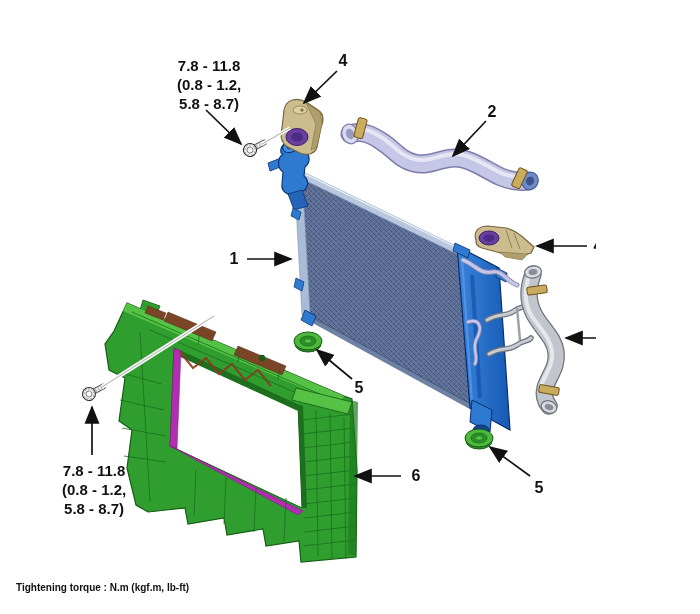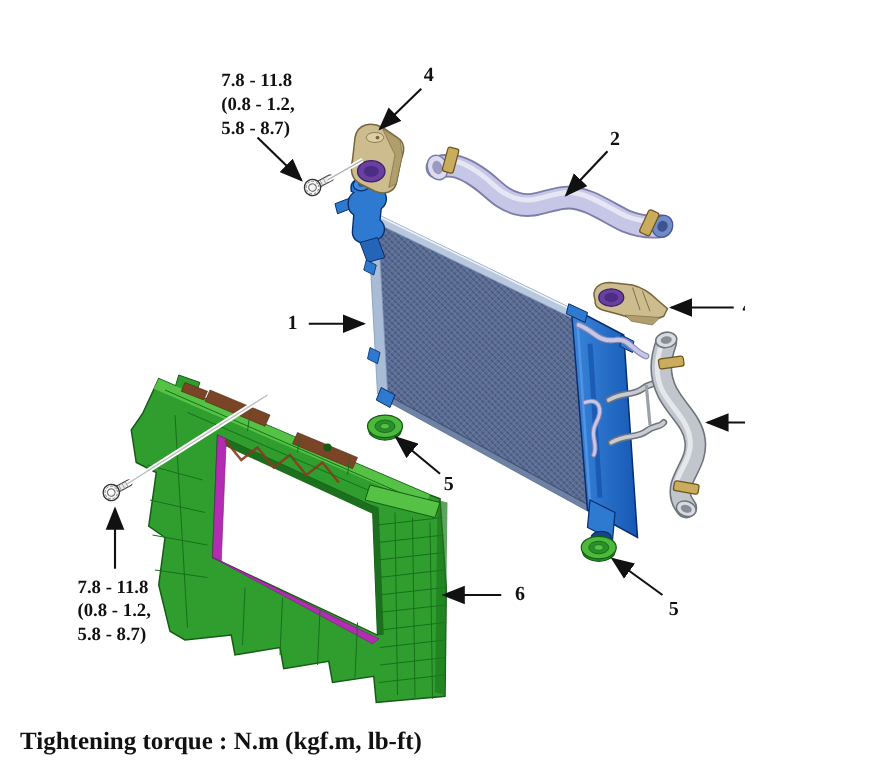--- a/index.html
+++ b/index.html
@@ -1,22 +1,22 @@
 <!DOCTYPE html>
 <html><head>
 <meta charset="utf-8">
 <style>
   html,body{margin:0;padding:0;background:#fff;}
   .stage{position:relative;width:596px;height:614px;background:#ffffff;overflow:hidden;
-         font-family:Liberation Serif, serif;color:#111;}
+         font-family:Liberation Sans, sans-serif;color:#111;text-align:center;}
   .stage svg{position:absolute;left:0;top:0;}
   .callout{position:absolute;transform:translate(-50%,-50%);font-size:16px;font-weight:700;
            line-height:1;white-space:nowrap;}
   .torque{position:absolute;font-size:15px;font-weight:700;line-height:19px;white-space:nowrap;}
-  .caption{position:absolute;left:16px;top:582px;font-size:20px;font-weight:700;white-space:nowrap;}
+  .caption{position:absolute;left:16px;top:582px;font-size:10px;font-weight:700;white-space:nowrap;}
 </style>
 </head>
 <body>
 
 <div class="stage">
 
 <svg width="700" height="614" viewBox="0 0 700 614">
   <defs>
     <pattern id="mesh" width="5" height="5" patternUnits="userSpaceOnUse">
       <rect width="5" height="5" fill="#5d6f96"></rect>

